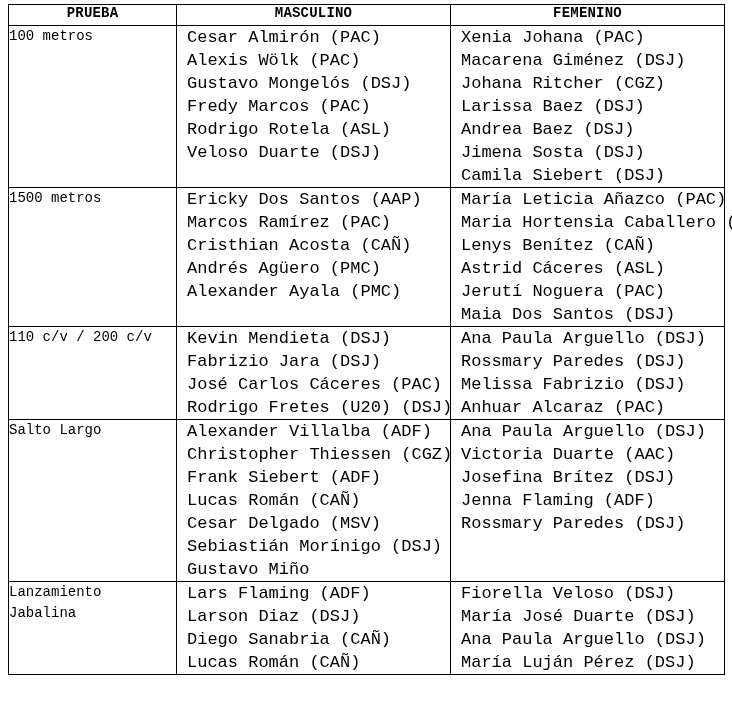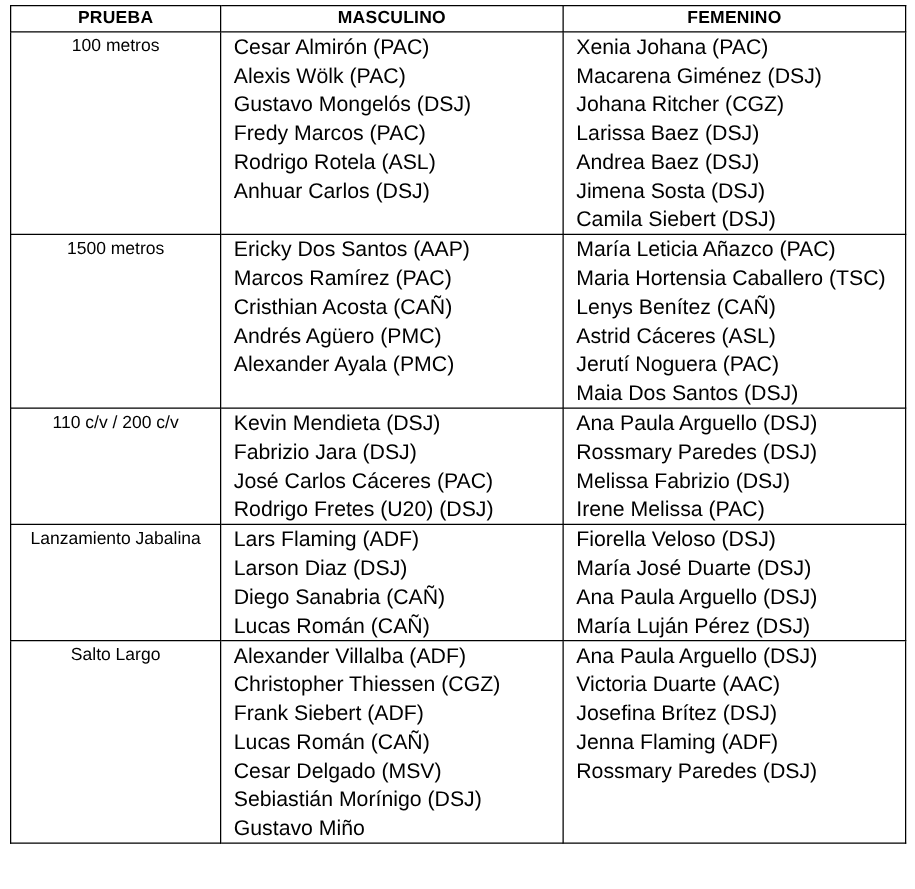--- a/index.html
+++ b/index.html
@@ -13,20 +13,21 @@
     font-family: "Liberation Sans", sans-serif;
     color: #000000;
     overflow: hidden;
   }
   .sheet {
     width: 604px;
     height: 711px;
     position: relative;
     box-sizing: border-box;
     padding: 4px 8px 0 8px;
+    font-family: Liberation Mono, monospace;
   }
   table.results {
     border-collapse: collapse;
     width: 716px;
     table-layout: fixed;
   }
   table.results th,
   table.results td {
     border: 1px solid #000000;
     vertical-align: top;
@@ -42,21 +43,20 @@
     font-size: 14px;
     letter-spacing: 0.2px;
     padding: 4px 0 5px 0;
     height: 20px;
   }
 
   td.prueba-cell {
     font-size: 14px;
     padding: 6px 0 6px 6px;
     line-height: 21px;
-    text-align: center;
   }
   td.names-cell {
     padding: 6px 0 8px 0;
   }
   ul.namelist {
     list-style: none;
     margin: 0;
     padding: 0 0 0 10px;
   }
   ul.namelist li {
@@ -85,21 +85,21 @@
     <tbody>
       <tr>
         <td class="prueba-cell">100 metros</td>
         <td class="names-cell">
           <ul class="namelist">
             <li>Cesar Almirón (PAC)</li>
             <li>Alexis Wölk (PAC)</li>
             <li>Gustavo Mongelós (DSJ)</li>
             <li>Fredy Marcos (PAC)</li>
             <li>Rodrigo Rotela (ASL)</li>
-            <li>Anhuar Carlos (DSJ)</li>
+            <li>Veloso Duarte (DSJ)</li>
           </ul>
         </td>
         <td class="names-cell">
           <ul class="namelist">
             <li>Xenia Johana (PAC)</li>
             <li>Macarena Giménez (DSJ)</li>
             <li>Johana Ritcher (CGZ)</li>
             <li>Larissa Baez (DSJ)</li>
             <li>Andrea Baez (DSJ)</li>
             <li>Jimena Sosta (DSJ)</li>
@@ -137,40 +137,21 @@
             <li>Fabrizio Jara (DSJ)</li>
             <li>José Carlos Cáceres (PAC)</li>
             <li>Rodrigo Fretes (U20) (DSJ)</li>
           </ul>
         </td>
         <td class="names-cell">
           <ul class="namelist">
             <li>Ana Paula Arguello (DSJ)</li>
             <li>Rossmary Paredes (DSJ)</li>
             <li>Melissa Fabrizio (DSJ)</li>
-            <li>Irene Melissa (PAC)</li>
-          </ul>
-        </td>
-      </tr>
-      <tr>
-        <td class="prueba-cell">Lanzamiento Jabalina</td>
-        <td class="names-cell">
-          <ul class="namelist">
-            <li>Lars Flaming (ADF)</li>
-            <li>Larson Diaz (DSJ)</li>
-            <li>Diego Sanabria (CAÑ)</li>
-            <li>Lucas Román (CAÑ)</li>
-          </ul>
-        </td>
-        <td class="names-cell">
-          <ul class="namelist">
-            <li>Fiorella Veloso (DSJ)</li>
-            <li>María José Duarte (DSJ)</li>
-            <li>Ana Paula Arguello (DSJ)</li>
-            <li>María Luján Pérez (DSJ)</li>
+            <li>Anhuar Alcaraz (PAC)</li>
           </ul>
         </td>
       </tr>
       <tr>
         <td class="prueba-cell">Salto Largo</td>
         <td class="names-cell">
           <ul class="namelist">
             <li>Alexander Villalba (ADF)</li>
             <li>Christopher Thiessen (CGZ)</li>
             <li>Frank Siebert (ADF)</li>
@@ -183,15 +164,34 @@
         <td class="names-cell">
           <ul class="namelist">
             <li>Ana Paula Arguello (DSJ)</li>
             <li>Victoria Duarte (AAC)</li>
             <li>Josefina Brítez (DSJ)</li>
             <li>Jenna Flaming (ADF)</li>
             <li>Rossmary Paredes (DSJ)</li>
           </ul>
         </td>
       </tr>
+      <tr>
+        <td class="prueba-cell">Lanzamiento Jabalina</td>
+        <td class="names-cell">
+          <ul class="namelist">
+            <li>Lars Flaming (ADF)</li>
+            <li>Larson Diaz (DSJ)</li>
+            <li>Diego Sanabria (CAÑ)</li>
+            <li>Lucas Román (CAÑ)</li>
+          </ul>
+        </td>
+        <td class="names-cell">
+          <ul class="namelist">
+            <li>Fiorella Veloso (DSJ)</li>
+            <li>María José Duarte (DSJ)</li>
+            <li>Ana Paula Arguello (DSJ)</li>
+            <li>María Luján Pérez (DSJ)</li>
+          </ul>
+        </td>
+      </tr>
     </tbody>
   </table>
 </div>
 
 </body></html>

